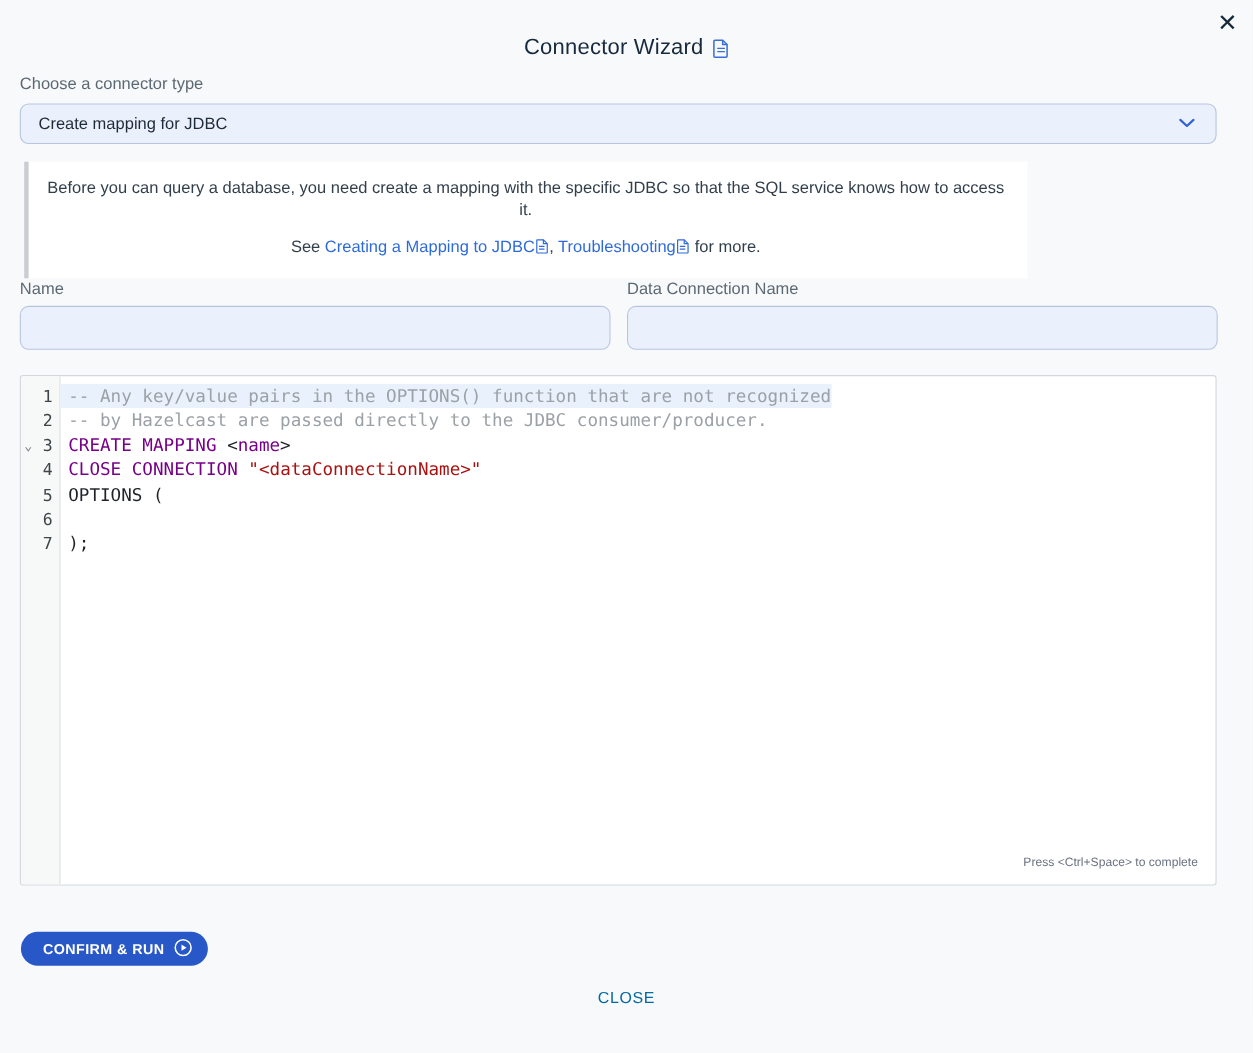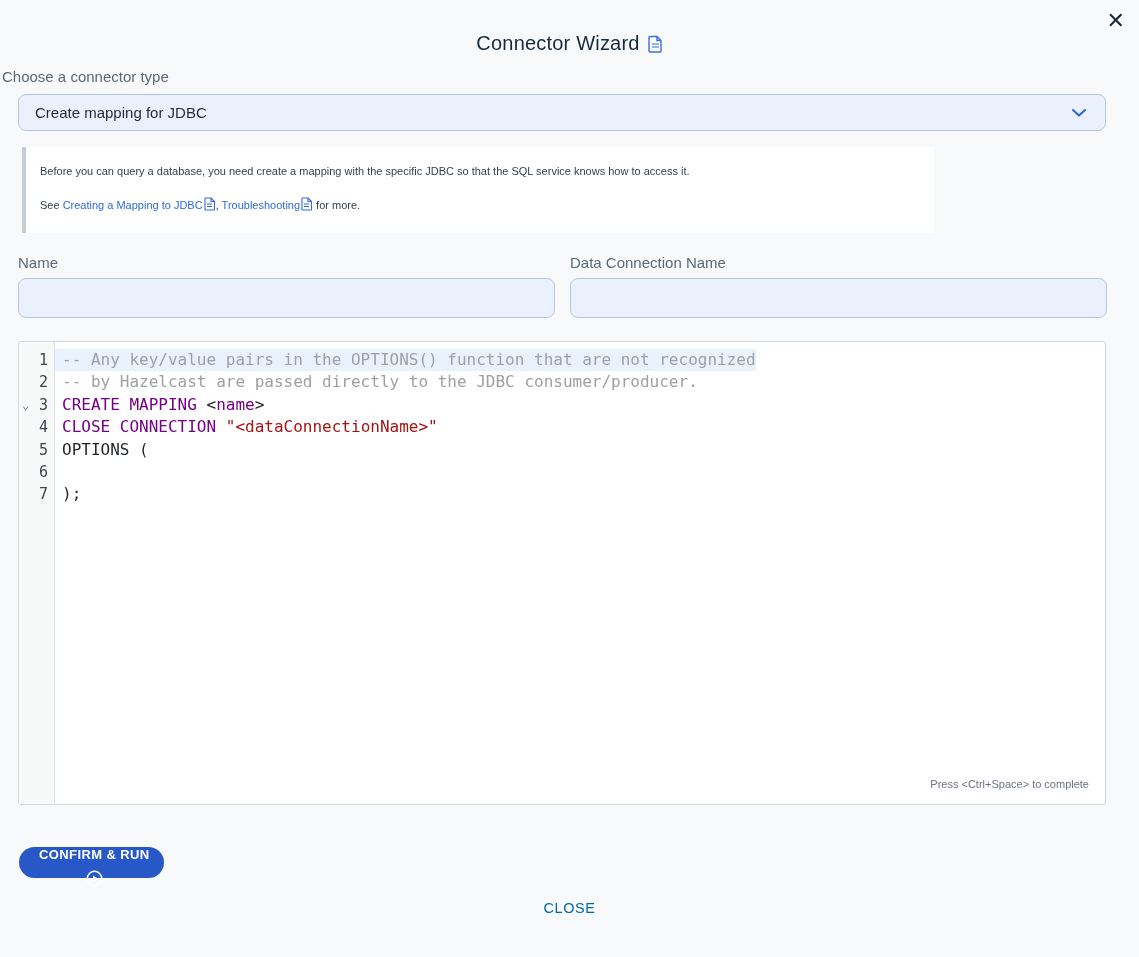--- a/index.html
+++ b/index.html
@@ -18,36 +18,36 @@
   }
   .title-row {
     position:absolute; top:32px; left:0; width:100%;
     display:flex; justify-content:center; align-items:center; gap:8px;
   }
   .page-title { font-size:20px; color:#17293e; letter-spacing:0.2px; }
   .doc-icon svg { display:block; }
 
   
   .field-label { position:absolute; font-size:15px; color:#5c6874; }
-  .lbl-connector { top:68px; left:2px; }
+  .lbl-connector { top:68px; left:18px; }
   .dropdown {
     position:absolute; top:94px; left:18px; width:1088px; height:37px;
     background:#ebf1fc; border:1px solid #b9c5e0; border-radius:8px;
     display:flex; align-items:center; justify-content:space-between;
     padding:0 18px 0 16px; cursor:pointer;
   }
   .dropdown-value { font-size:15px; color:#1f2a37; }
 
   
   .info-box {
     position:absolute; top:147px; left:22px; width:912px;
     background:#ffffff; border-left:4px solid #c7cdd3;
     padding:14px 18px 16px 14px;
   }
-  .info-box p { font-size:11px; line-height:20px; color:#323f4b; }
+  .info-box p { font-size:15px; line-height:20px; color:#323f4b;text-align:center; }
   .info-box p + p { margin-top:14px; }
   .info-link { color:#2f6bd8; text-decoration:none; cursor:pointer; }
   .inline-doc { vertical-align:-2px; margin-left:1px; }
 
   
   .lbl-name { top:254px; left:18px; }
   .lbl-dcn  { top:254px; left:570px; }
   .text-input {
     position:absolute; top:278px; height:40px; width:537px;
     background:#ebf1fc; border:1px solid #b9c5e0; border-radius:8px;
@@ -90,21 +90,21 @@
   .editor-hint {
     position:absolute; right:16px; bottom:14px; font-size:11px; color:#6b7380;
   }
 
   
   .confirm-btn {
     position:absolute; top:847px; left:19px; height:31px;
     background:#2858c8; border:none; border-radius:16px;
     color:#ffffff; font-size:13px; font-weight:bold; letter-spacing:0.4px;
     display:flex; align-items:center; gap:8px; padding:0 14px 0 20px;
-    cursor:pointer; font-family:"Liberation Sans", sans-serif;flex-direction:column;
+    cursor:pointer; font-family:"Liberation Sans", sans-serif;
   }
   .close-btn {
     position:absolute; top:900px; left:0; width:100%; text-align:center;
     font-size:14.5px; color:#0369a1; letter-spacing:0.6px; cursor:pointer;
     background:none; border:none; font-family:"Liberation Sans", sans-serif;
   }
 </style>
 </head>
 <body>
 

